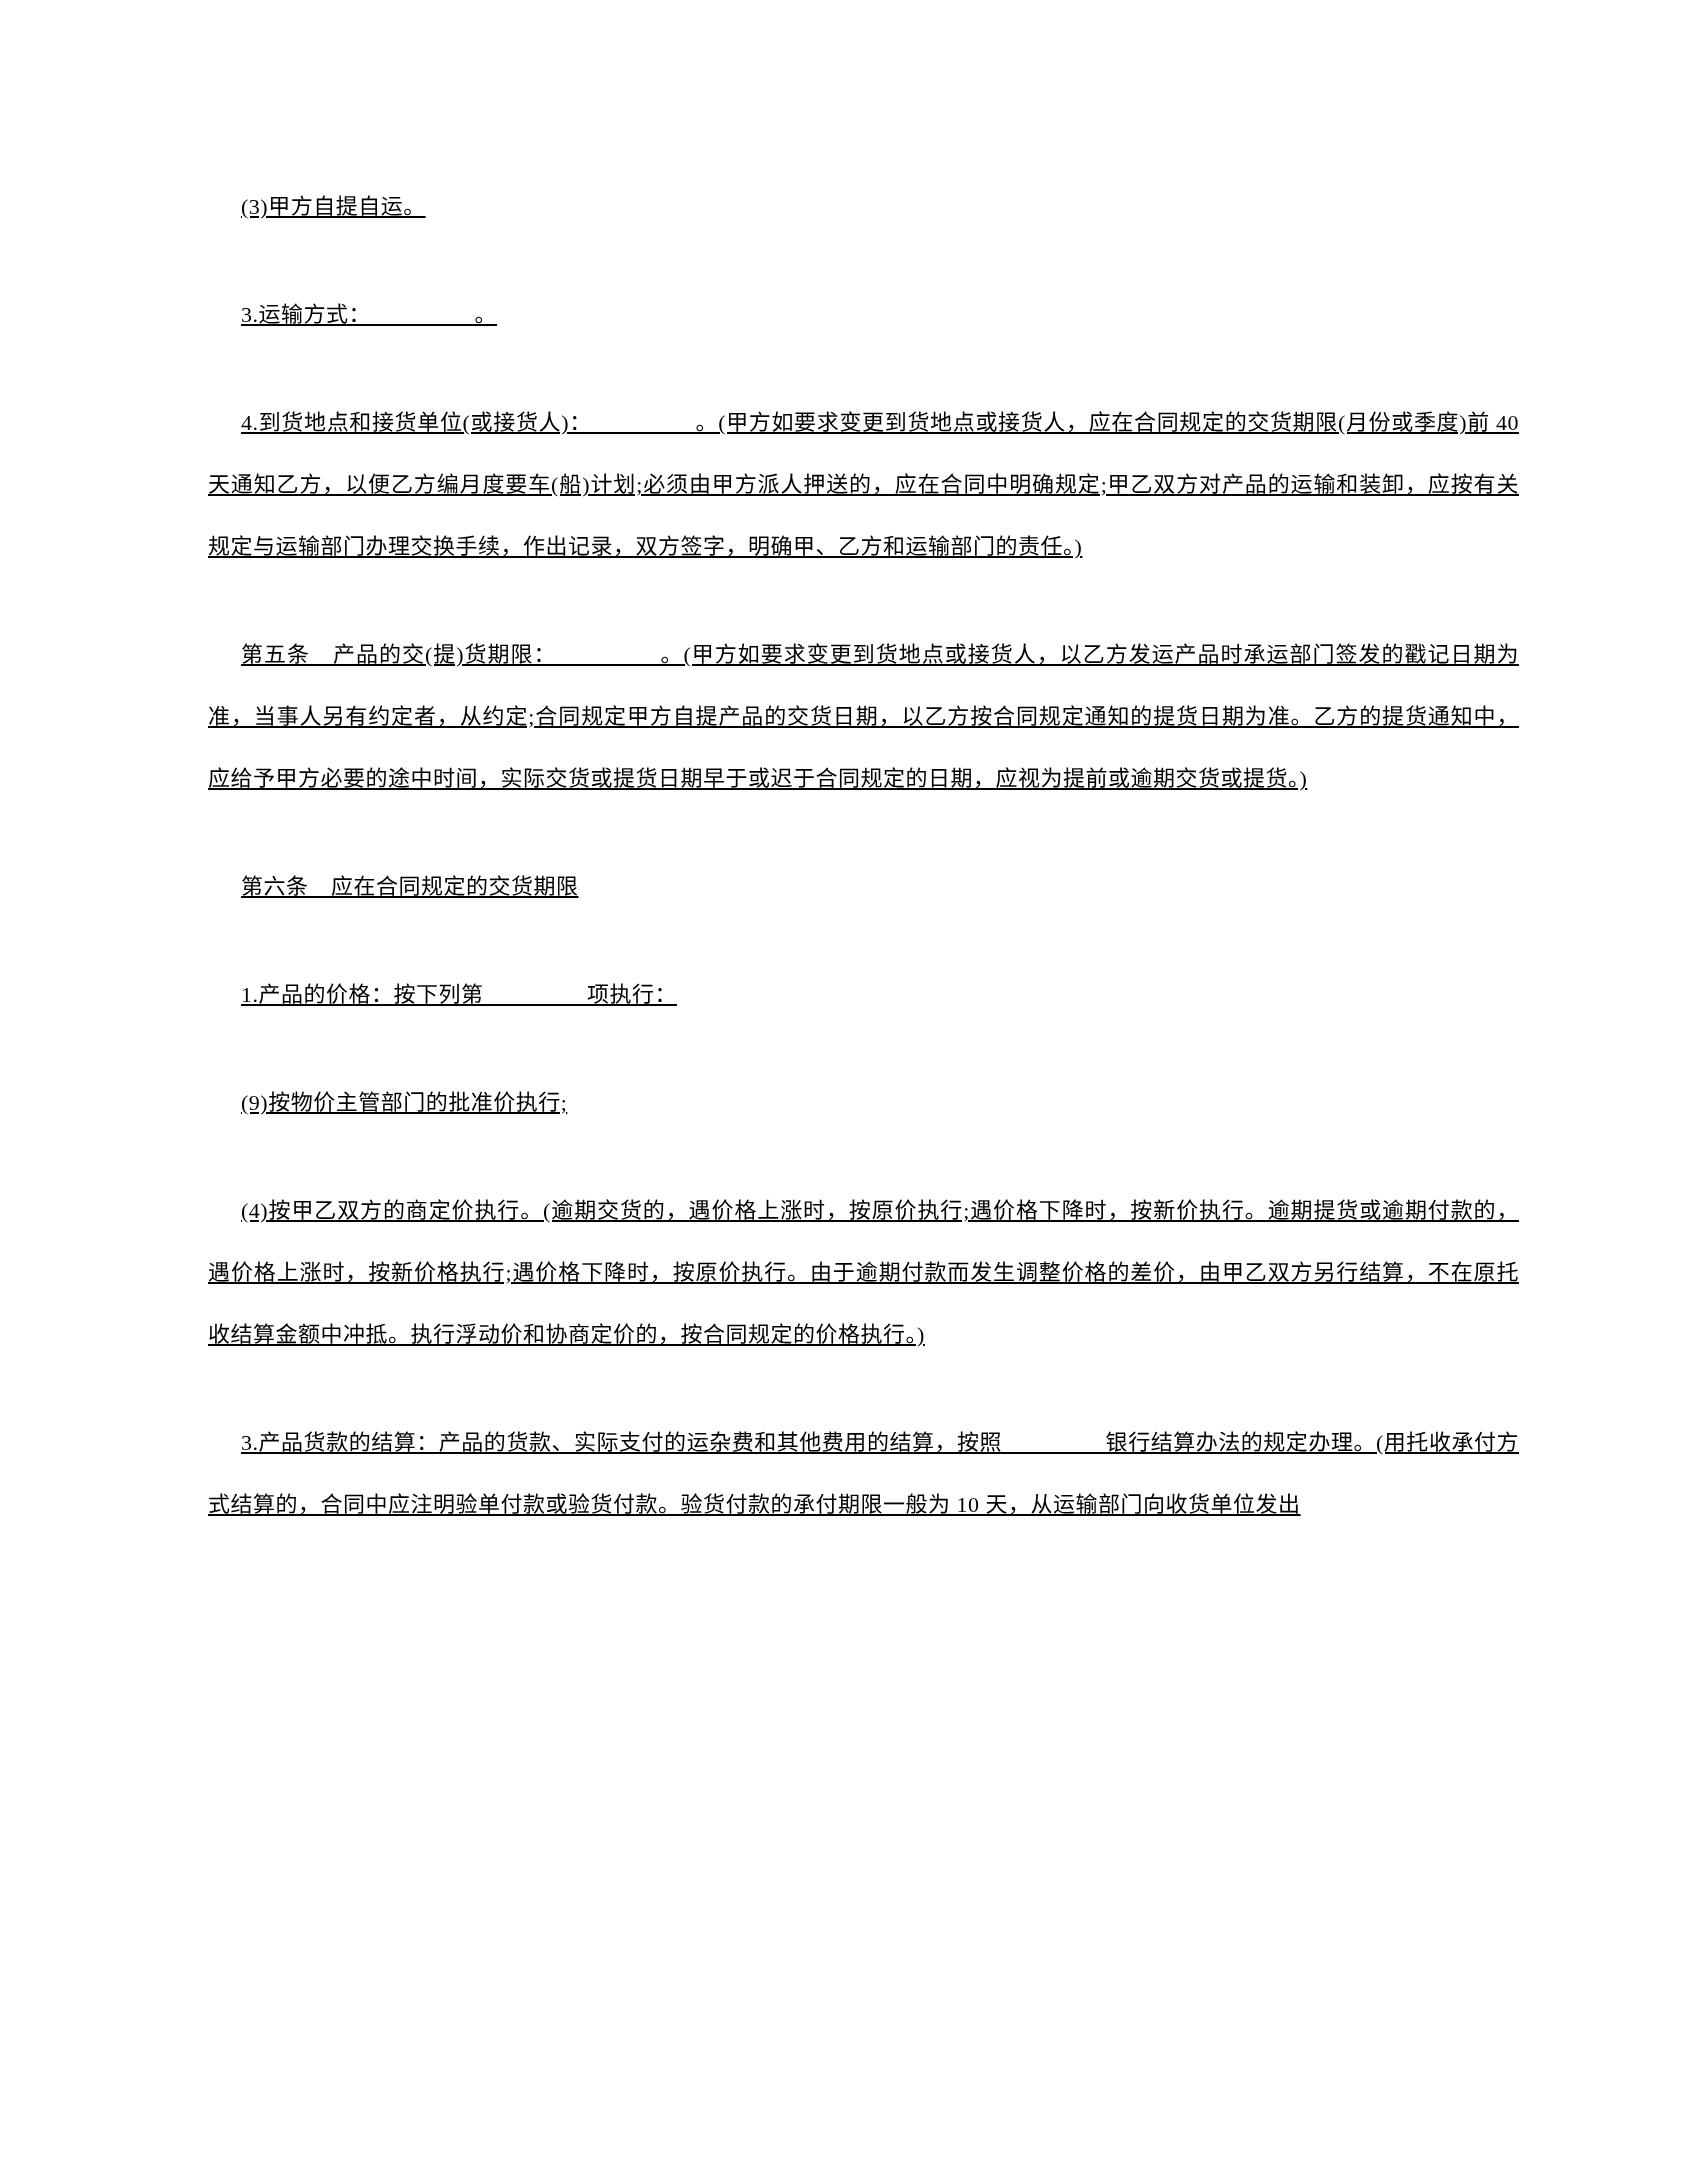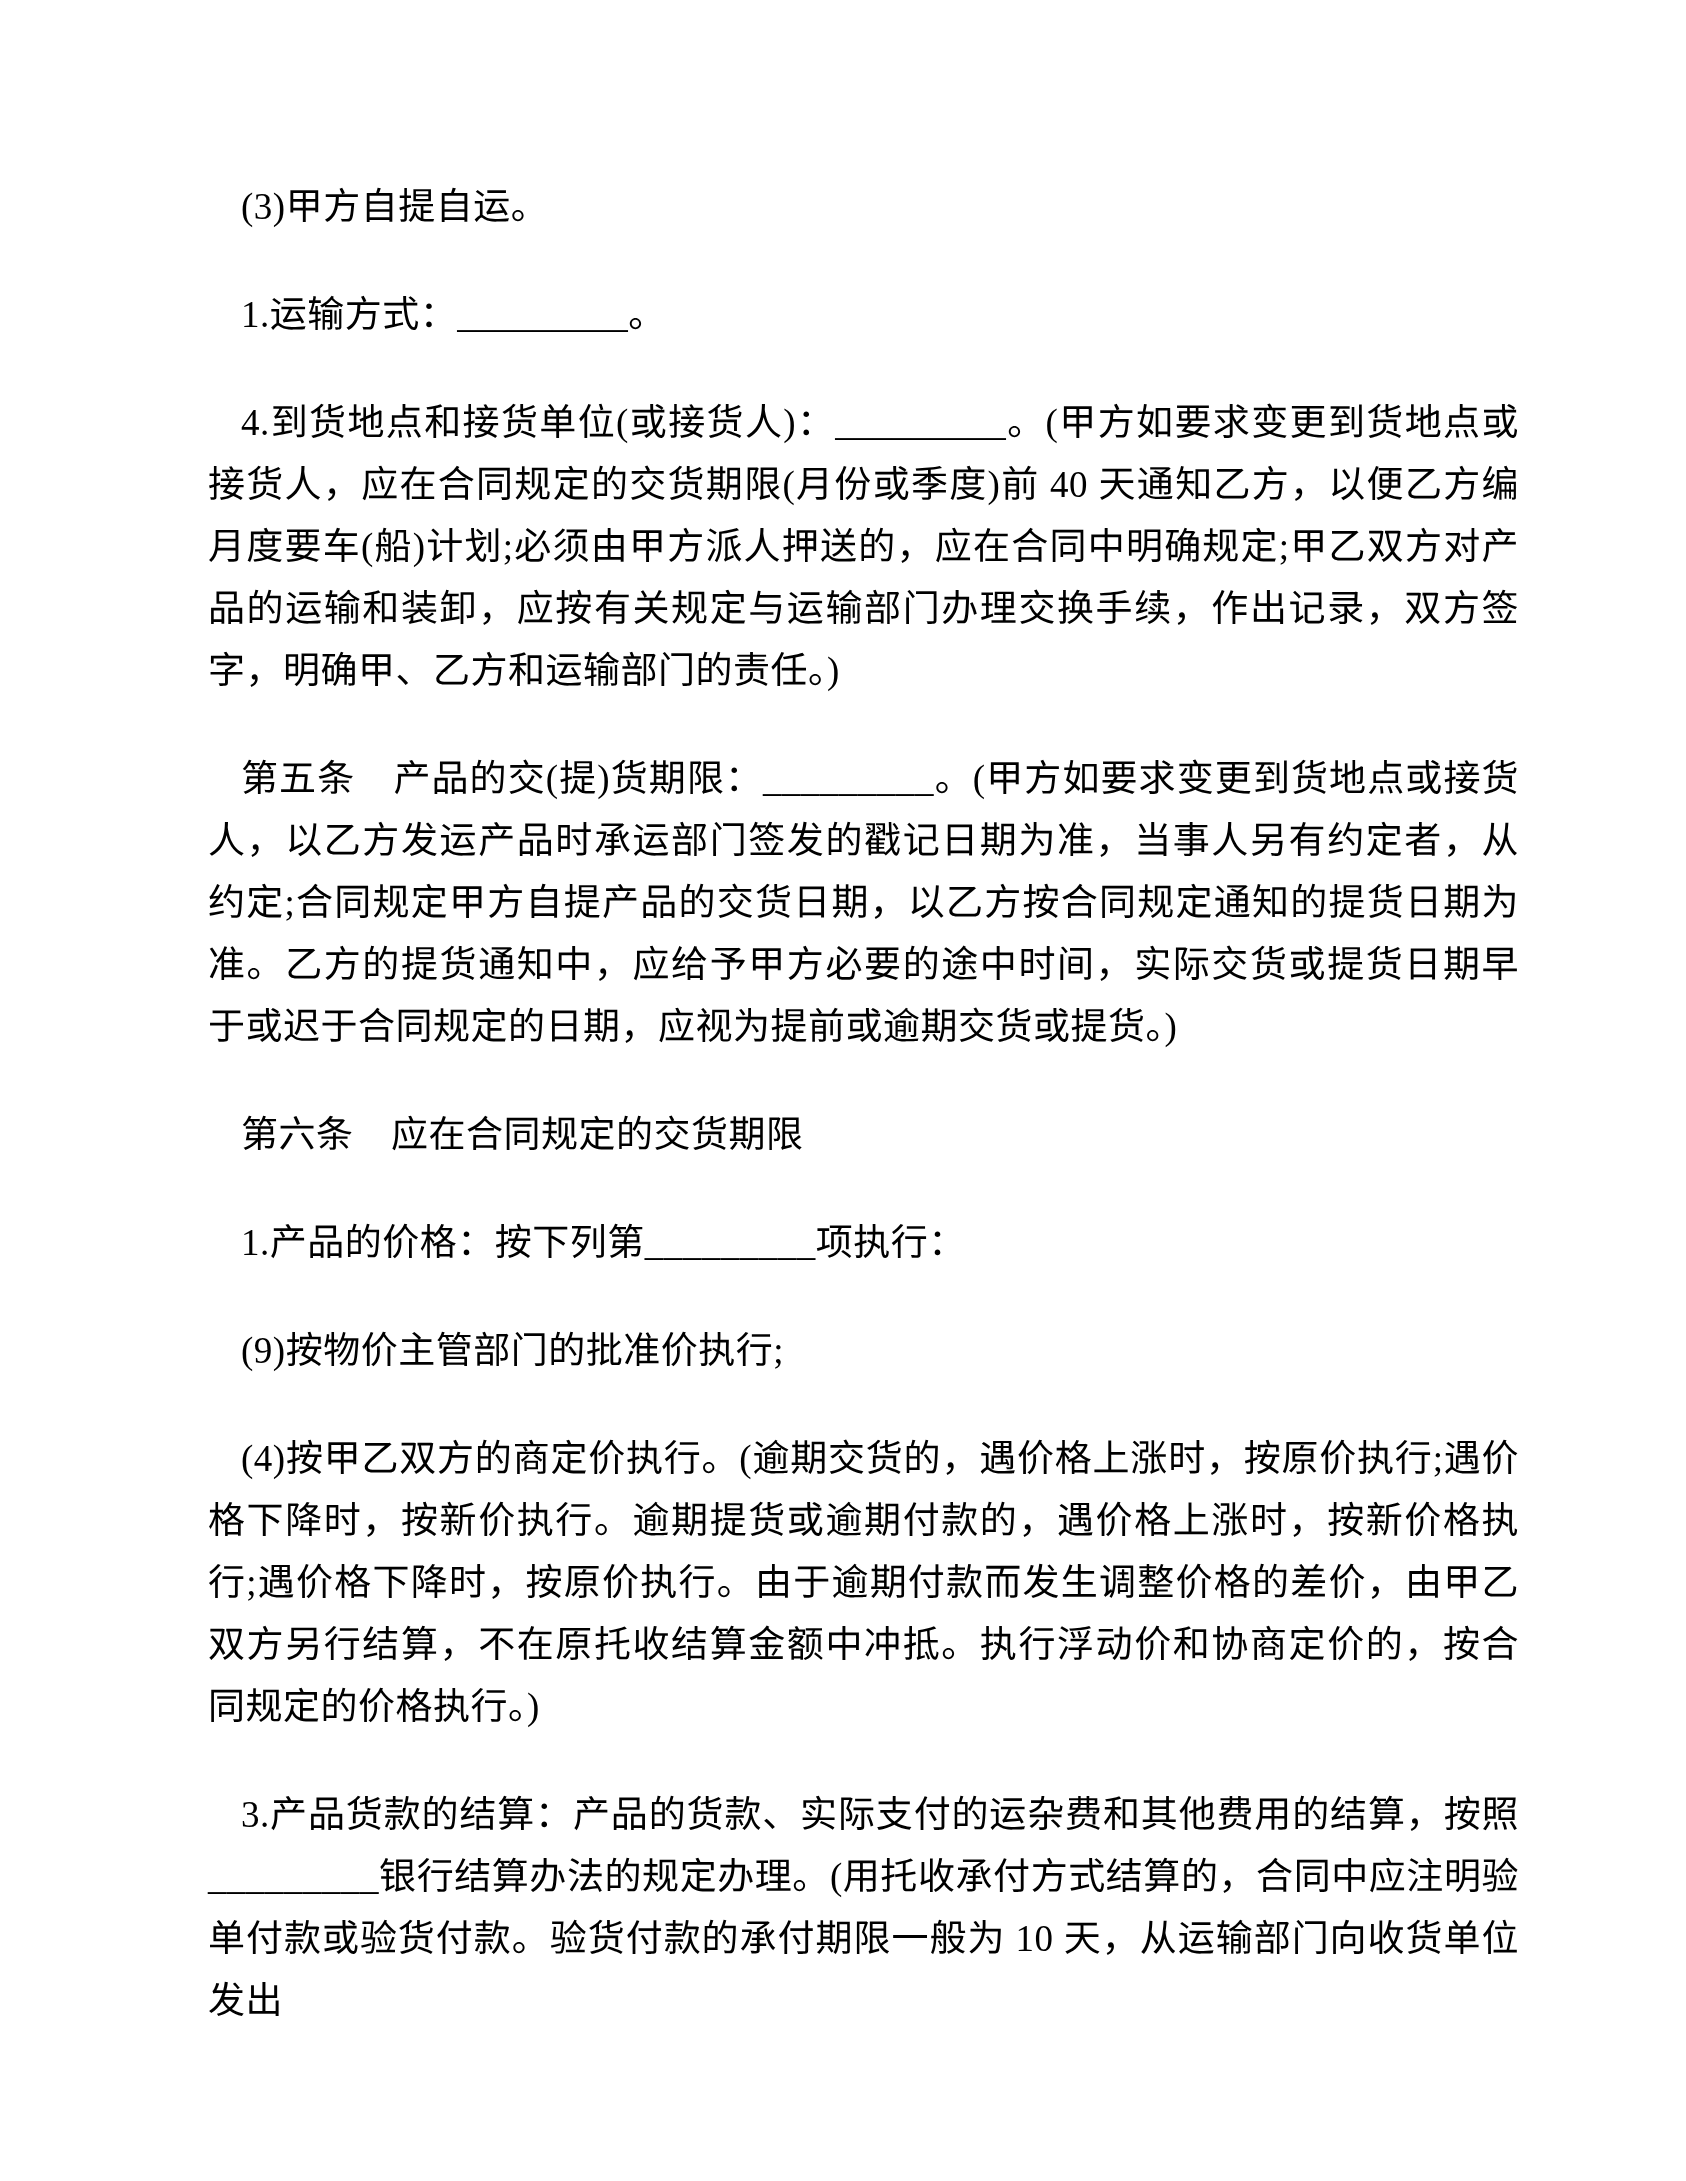--- a/index.html
+++ b/index.html
@@ -13,35 +13,36 @@
     height: 2182px;
     box-sizing: border-box;
     background: #ffffff;
     color: #000000;
     padding: 176px 167px 0 208px;
     overflow: hidden;
     font-family: "Liberation Serif", "DejaVu Serif", serif;
   }
   .page p {
     margin: 0 0 46px 0;
-    font-size: 37px;
+    font-size: 22px;
     line-height: 62px;
     text-indent: 33px;
     text-align: justify;
     letter-spacing: 0.5px;
     word-break: break-all;
+    text-decoration: underline;
   }
 </style>
 </head>
 <body>
 
 <div class="page">
   <p>(3)甲方自提自运。</p>
 
-  <p>1.运输方式：_________。</p>
+  <p>3.运输方式：_________。</p>
 
   <p>4.到货地点和接货单位(或接货人)：_________。(甲方如要求变更到货地点或接货人，应在合同规定的交货期限(月份或季度)前 40 天通知乙方，以便乙方编月度要车(船)计划;必须由甲方派人押送的，应在合同中明确规定;甲乙双方对产品的运输和装卸，应按有关规定与运输部门办理交换手续，作出记录，双方签字，明确甲、乙方和运输部门的责任。)</p>
 
   <p>第五条　产品的交(提)货期限：_________。(甲方如要求变更到货地点或接货人，以乙方发运产品时承运部门签发的戳记日期为准，当事人另有约定者，从约定;合同规定甲方自提产品的交货日期，以乙方按合同规定通知的提货日期为准。乙方的提货通知中，应给予甲方必要的途中时间，实际交货或提货日期早于或迟于合同规定的日期，应视为提前或逾期交货或提货。)</p>
 
   <p>第六条　应在合同规定的交货期限</p>
 
   <p>1.产品的价格：按下列第_________项执行：</p>
 
   <p>(9)按物价主管部门的批准价执行;</p>

